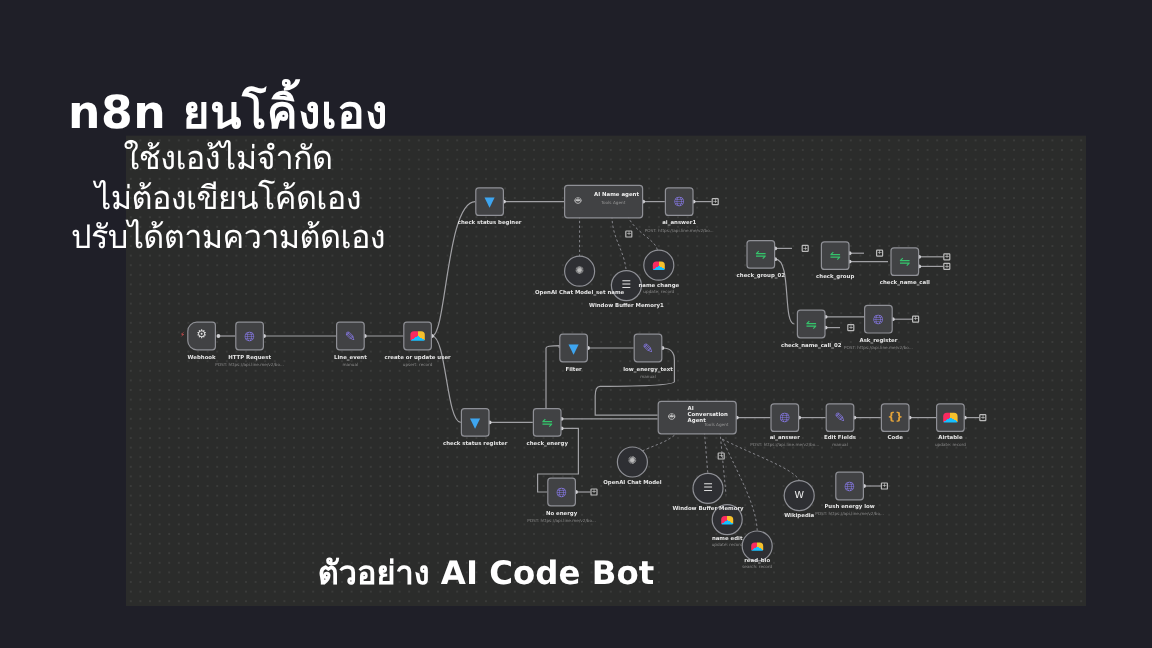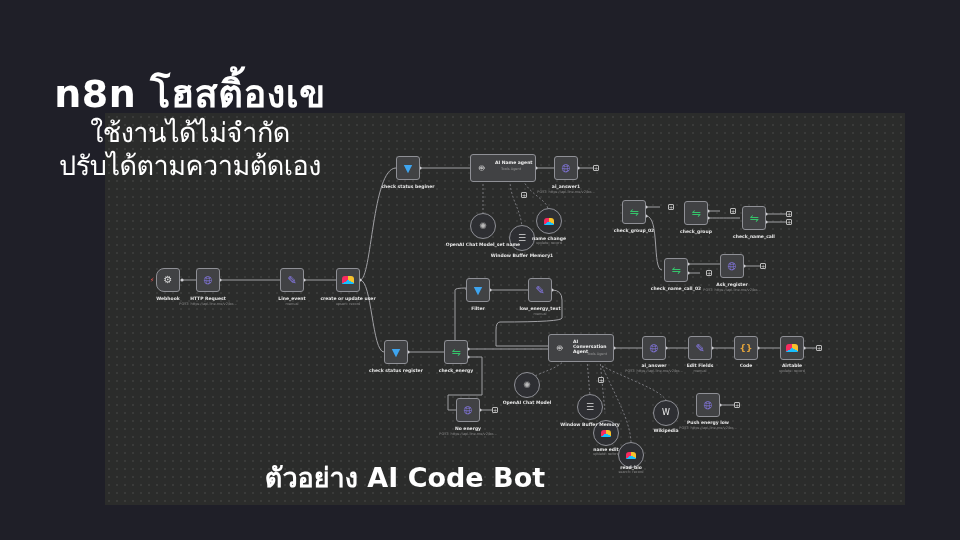--- a/index.html
+++ b/index.html
@@ -108,22 +108,23 @@
       <circle cx="708" cy="218" r="1.6"></circle>
     <circle cx="766" cy="214" r="1.6"></circle>
       <circle cx="766" cy="222" r="1.6"></circle>
     <circle cx="688" cy="264" r="1.6"></circle>
       <circle cx="688" cy="273" r="1.6"></circle>
     <circle cx="744" cy="266" r="1.6"></circle>
   </g>
 </svg>
 
 <div class="headline">
-  <div class="h1">n8n โฮสติ้องเข</div>
-  <div class="sub">ใช้งานได้ไม่จำกัด</div>
+  <div class="h1">n8n ยนโคิ้งเอง</div>
+  <div class="sub">ใช้งเอง้ไม่จำกัด</div>
+  <div class="sub">ไม่ต้องเขียนโค้ดเอง</div>
   <div class="sub">ปรับได้ตามความต้ดเอง</div>
 </div>
 
 <div class="node trigger" style="left:156px;top:268px;">
   <span class="ico" style="color:#ddd;font-size:10px;">⚙</span>
 </div>
 <div style="position:absolute;left:150px;top:276px;width:4px;height:6px;color:#e55;font-size:6px;z-index:3;">⚡</div>
 <div class="lbl" style="left:123px;top:296px;">Webhook</div>
 
 <div class="node" style="left:196px;top:268px;">

